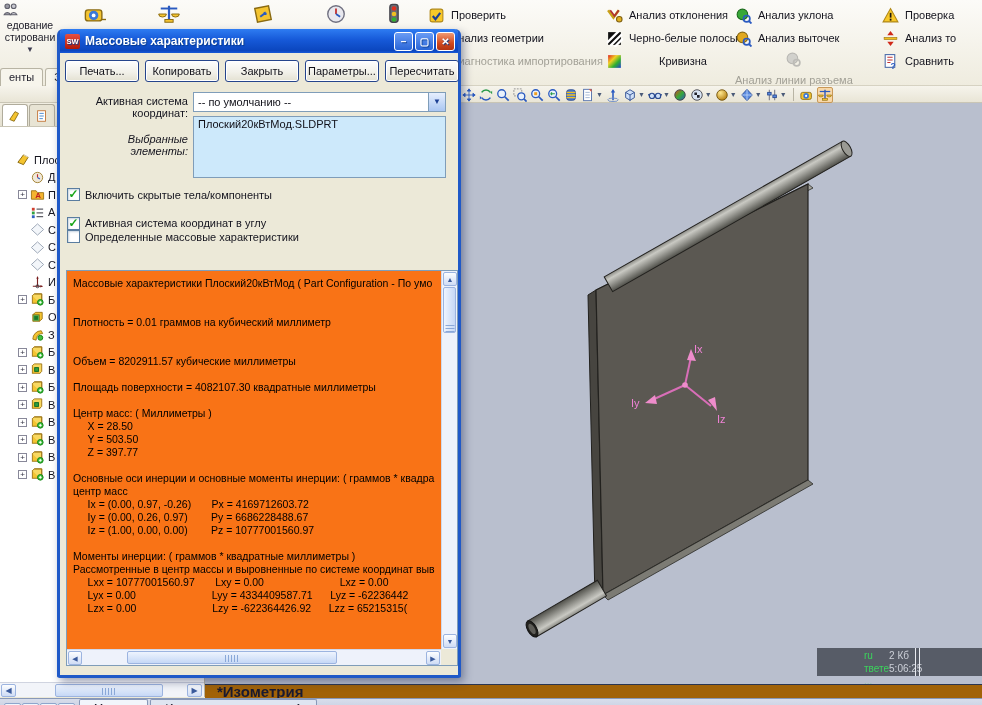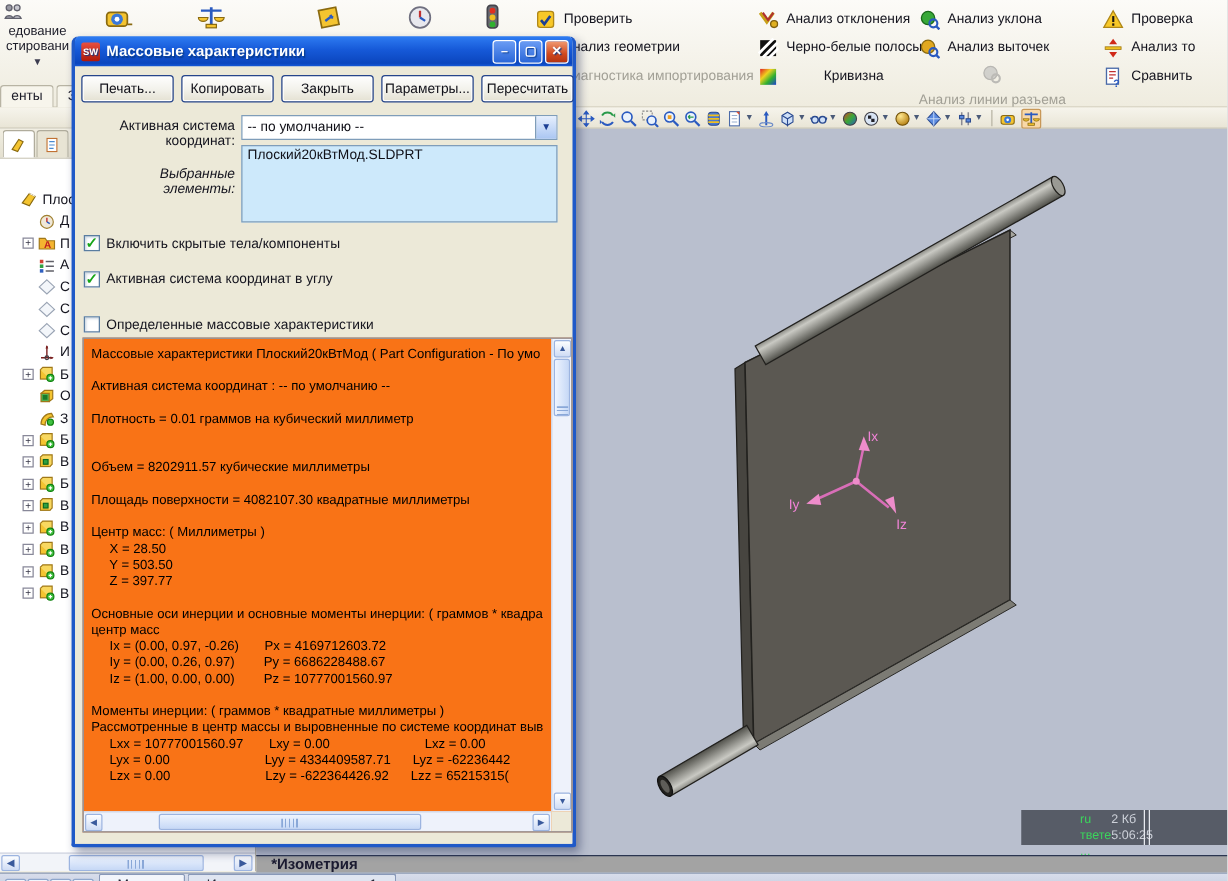--- a/index.html
+++ b/index.html
@@ -52,22 +52,22 @@
   #viewport{position:absolute;left:205px;top:103px;width:777px;height:581px;background:#b9bfce;overflow:hidden;}
   #overlay{position:absolute;left:612px;top:545px;width:165px;height:28px;background:#575c67;display:flex;}
   #overlay .ocell{width:96px;padding:1px 4px 0 3px;font-size:10px;line-height:13px;}
   #overlay .orow{display:flex;justify-content:space-between;}
   #overlay .gr{color:#3bd45c;padding-left:44px;}
   #overlay .lt{color:#ccd0d8;}
   #overlay .odiv{width:5px;border-left:1px solid #e8eaf0;border-right:1px solid #e8eaf0;margin-left:2px;}
   #overlay .orest{flex:1;}
 
   
-  #viewlabelbar{position:absolute;left:205px;top:684px;width:777px;height:14px;background:#a3a3a3;border-top:1px solid #2a3550;
-    font-size:12px;font-weight:bold;color:#1a1a30;padding:0 0 0 12px;line-height:13px;}
+  #viewlabelbar{position:absolute;left:205px;top:684px;width:777px;height:14px;background:#a16207;border-top:1px solid #2a3550;
+    font-size:15px;font-weight:bold;color:#1a1a30;padding:0 0 0 12px;line-height:13px;}
   #motionbar{position:absolute;left:0;top:698px;width:982px;height:22px;background:linear-gradient(#d8ddeb,#b9c3da);border-top:1px solid #8898b8;display:flex;align-items:stretch;font-size:11px;color:#223;}
   .navbtns{display:flex;align-items:center;gap:1px;padding:1px 4px;}
   .navb{width:17px;height:14px;background:linear-gradient(#f4f7fd,#ccd8ee);border:1px solid #8ea6cc;border-radius:2px;font-size:7px;text-align:center;line-height:13px;color:#2c4a80;}
   .mtab{padding:2px 14px;border:1px solid #8898b8;border-bottom:none;background:#dfe5f1;margin-right:2px;border-radius:2px 2px 0 0;white-space:nowrap;}
   .mtab.active{background:#f2f5fb;}
 
   
   #dialog{position:absolute;left:57px;top:29px;width:404px;height:649px;z-index:10;
     border:3px solid #1f59c8;border-top:none;border-radius:6px 6px 3px 3px;background:#ece9d8;
     box-shadow:3px 4px 8px rgba(40,50,90,.45);}
@@ -827,21 +827,20 @@
     </div>
     <div class="dlabel" style="left:8px;top:104px;width:120px;font-style:italic;">Выбранные элементы:</div>
     <div id="selbox">
         <div class="sitem">Плоский20кВтМод.SLDPRT</div>
       </div>
     <div id="dlg-checks"></div>
     <div id="report-area">
       <div id="report">
           <div class="rline">Массовые характеристики Плоский20кВтМод ( Part Configuration - По умо</div>
           <div class="rline"> </div>
-          <div class="rline">Активная система координат : -- по умолчанию --</div>
           <div class="rline"> </div>
           <div class="rline">Плотность = 0.01 граммов на кубический миллиметр</div>
           <div class="rline"> </div>
           <div class="rline"> </div>
           <div class="rline">Объем = 8202911.57 кубические миллиметры</div>
           <div class="rline"> </div>
           <div class="rline">Площадь поверхности = 4082107.30 квадратные миллиметры</div>
           <div class="rline"> </div>
           <div class="rline">Центр масс: ( Миллиметры )</div>
           <div class="rline">     X = 28.50</div>
@@ -877,19 +876,19 @@
       <div id="rcorner"></div>
     </div>
   <div class="chkrow" style="top: 159px;">
         <span class="chk">✓</span>
         <span>Включить скрытые тела/компоненты</span>
       </div>
       <div class="chkrow" style="top: 187.5px;">
         <span class="chk">✓</span>
         <span>Активная система координат в углу</span>
       </div>
-      <div class="chkrow" style="top: 224px;">
+      <div class="chkrow" style="top: 201px;">
         <span class="chk"></span>
         <span>Определенные массовые характеристики</span>
       </div>
     </div>
 
 </div>
 
 </body></html>

